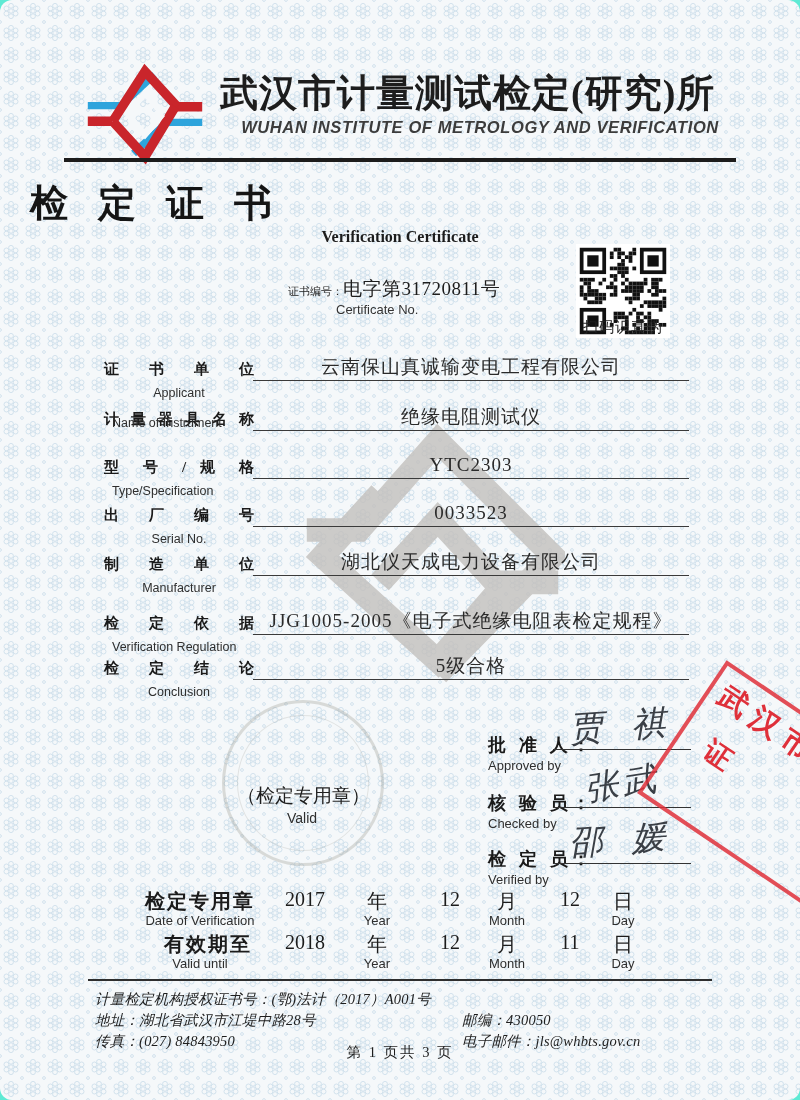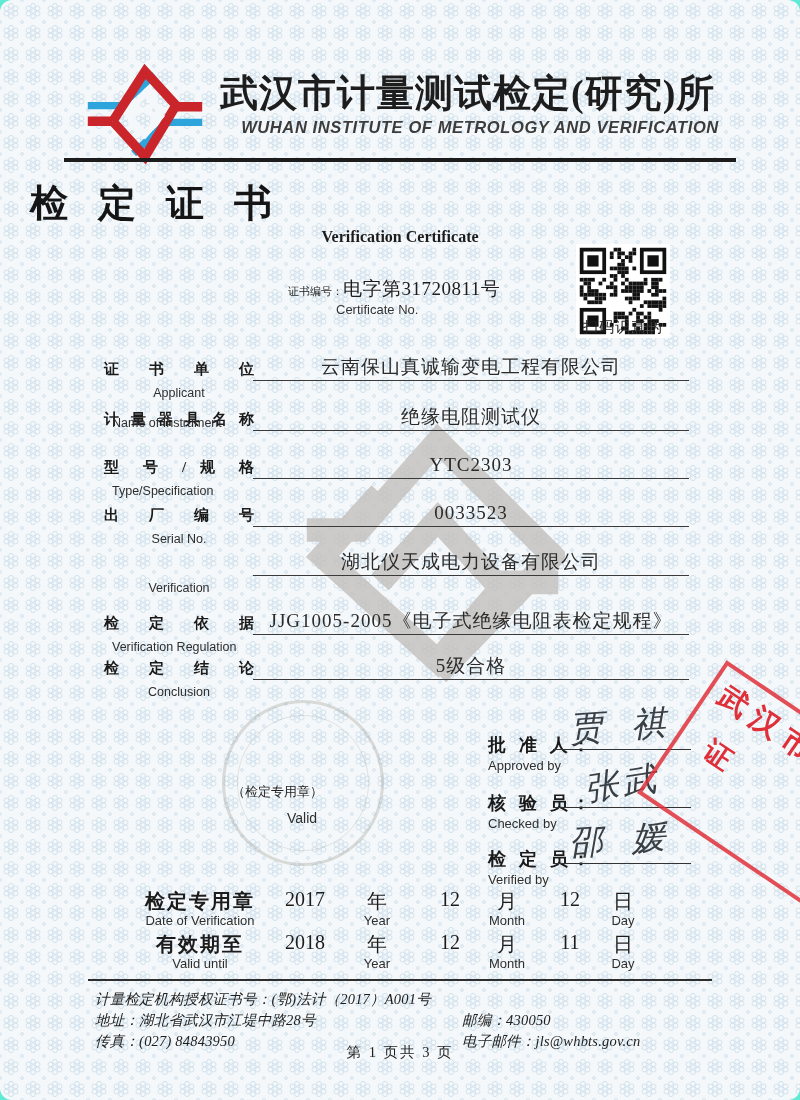--- a/index.html
+++ b/index.html
@@ -43,21 +43,21 @@
         font-family:"Liberation Sans","DejaVu Sans",sans-serif;}
   .f-en.wide{width:160px;text-align:left;padding-left:8px;}
   
   .s-label{left:488px;width:102px;font-size:18px;font-weight:bold;color:#1a1a1a;
            text-align:justify;text-align-last:justify;white-space:nowrap;}
   .s-en{left:488px;font-size:13px;color:#2e2e2e;font-family:"Liberation Sans","DejaVu Sans",sans-serif;}
   .s-line{left:553px;width:138px;height:42px;border-bottom:1.6px solid #333;}
   .sig{position:absolute;left:0;right:0;bottom:0px;text-align:center;font-size:34px;font-style:italic;
        color:#3a3f46;letter-spacing:10px;white-space:nowrap;transform:rotate(-4deg);}
   
-  .stamp-cn{left:232px;top:783px;width:160px;text-align:left;font-size:13px;color:#1f1f1f;}
+  .stamp-cn{left:210px;top:783px;width:160px;text-align:right;font-size:19px;color:#1f1f1f;}
   .stamp-en{left:222px;top:810px;width:160px;text-align:center;font-size:14px;color:#2e2e2e;
             font-family:"Liberation Sans","DejaVu Sans",sans-serif;}
   
   .red-stamp{left:712px;top:668px;width:200px;height:140px;border:4px solid rgba(223,48,58,.85);
              transform:rotate(34deg);transform-origin:20px 20px;color:#df303a;padding:6px 10px;}
   .red-stamp .l1{font-size:30px;font-weight:bold;letter-spacing:8px;white-space:nowrap;}
   .red-stamp .l2{font-size:28px;font-weight:bold;margin-top:14px;margin-left:18px;}
   
   .d-cn{font-size:20px;color:#1c1c1c;text-align:center;white-space:nowrap;}
   .d-en{font-size:13px;color:#2e2e2e;text-align:center;white-space:nowrap;
@@ -316,22 +316,23 @@
     <div class="abs f-en wide" style="top:416px">Name of Instrument</div>
 
     <div class="abs f-label" style="top:458px">型 号 / 规 格</div>
     <div class="abs f-line" style="top:452px"><span>YTC2303</span></div>
     <div class="abs f-en wide" style="top:484px">Type/Specification</div>
 
     <div class="abs f-label" style="top:506px">出 厂 编 号</div>
     <div class="abs f-line" style="top:500px"><span>0033523</span></div>
     <div class="abs f-en" style="top:532px">Serial No.</div>
 
+    <div class="abs f-label" style="top:555px">制 造 单 位</div>
     <div class="abs f-line" style="top:549px"><span>湖北仪天成电力设备有限公司</span></div>
-    <div class="abs f-en" style="top:581px">Verification</div>
+    <div class="abs f-en" style="top:581px">Manufacturer</div>
 
     <div class="abs f-label" style="top:614px">检 定 依 据</div>
     <div class="abs f-line" style="top:608px"><span>JJG1005-2005《电子式绝缘电阻表检定规程》</span></div>
     <div class="abs f-en wide" style="top:640px">Verification Regulation</div>
 
     <div class="abs f-label" style="top:659px">检 定 结 论</div>
     <div class="abs f-line" style="top:653px"><span>5级合格</span></div>
     <div class="abs f-en" style="top:685px">Conclusion</div>
 
     <div class="abs stamp-cn">（检定专用章）</div>
@@ -365,21 +366,21 @@
     <div class="abs d-cn" style="left:352px;top:888px;width:50px">年</div>
     <div class="abs d-cn" style="left:420px;top:888px;width:60px">12</div>
     <div class="abs d-cn" style="left:482px;top:888px;width:50px">月</div>
     <div class="abs d-cn" style="left:540px;top:888px;width:60px">12</div>
     <div class="abs d-cn" style="left:598px;top:888px;width:50px">日</div>
     <div class="abs d-en" style="left:110px;top:913px;width:180px">Date of Verification</div>
     <div class="abs d-en" style="left:352px;top:913px;width:50px">Year</div>
     <div class="abs d-en" style="left:482px;top:913px;width:50px">Month</div>
     <div class="abs d-en" style="left:598px;top:913px;width:50px">Day</div>
 
-    <div class="abs d-cn d-label" style="left:120px;top:931px;width:160px">有效期至</div>
+    <div class="abs d-cn d-label" style="left:128px;top:931px;width:160px">有效期至</div>
     <div class="abs d-cn" style="left:265px;top:931px;width:80px">2018</div>
     <div class="abs d-cn" style="left:352px;top:931px;width:50px">年</div>
     <div class="abs d-cn" style="left:420px;top:931px;width:60px">12</div>
     <div class="abs d-cn" style="left:482px;top:931px;width:50px">月</div>
     <div class="abs d-cn" style="left:540px;top:931px;width:60px">11</div>
     <div class="abs d-cn" style="left:598px;top:931px;width:50px">日</div>
     <div class="abs d-en" style="left:110px;top:956px;width:180px">Valid until</div>
     <div class="abs d-en" style="left:352px;top:956px;width:50px">Year</div>
     <div class="abs d-en" style="left:482px;top:956px;width:50px">Month</div>
     <div class="abs d-en" style="left:598px;top:956px;width:50px">Day</div>

